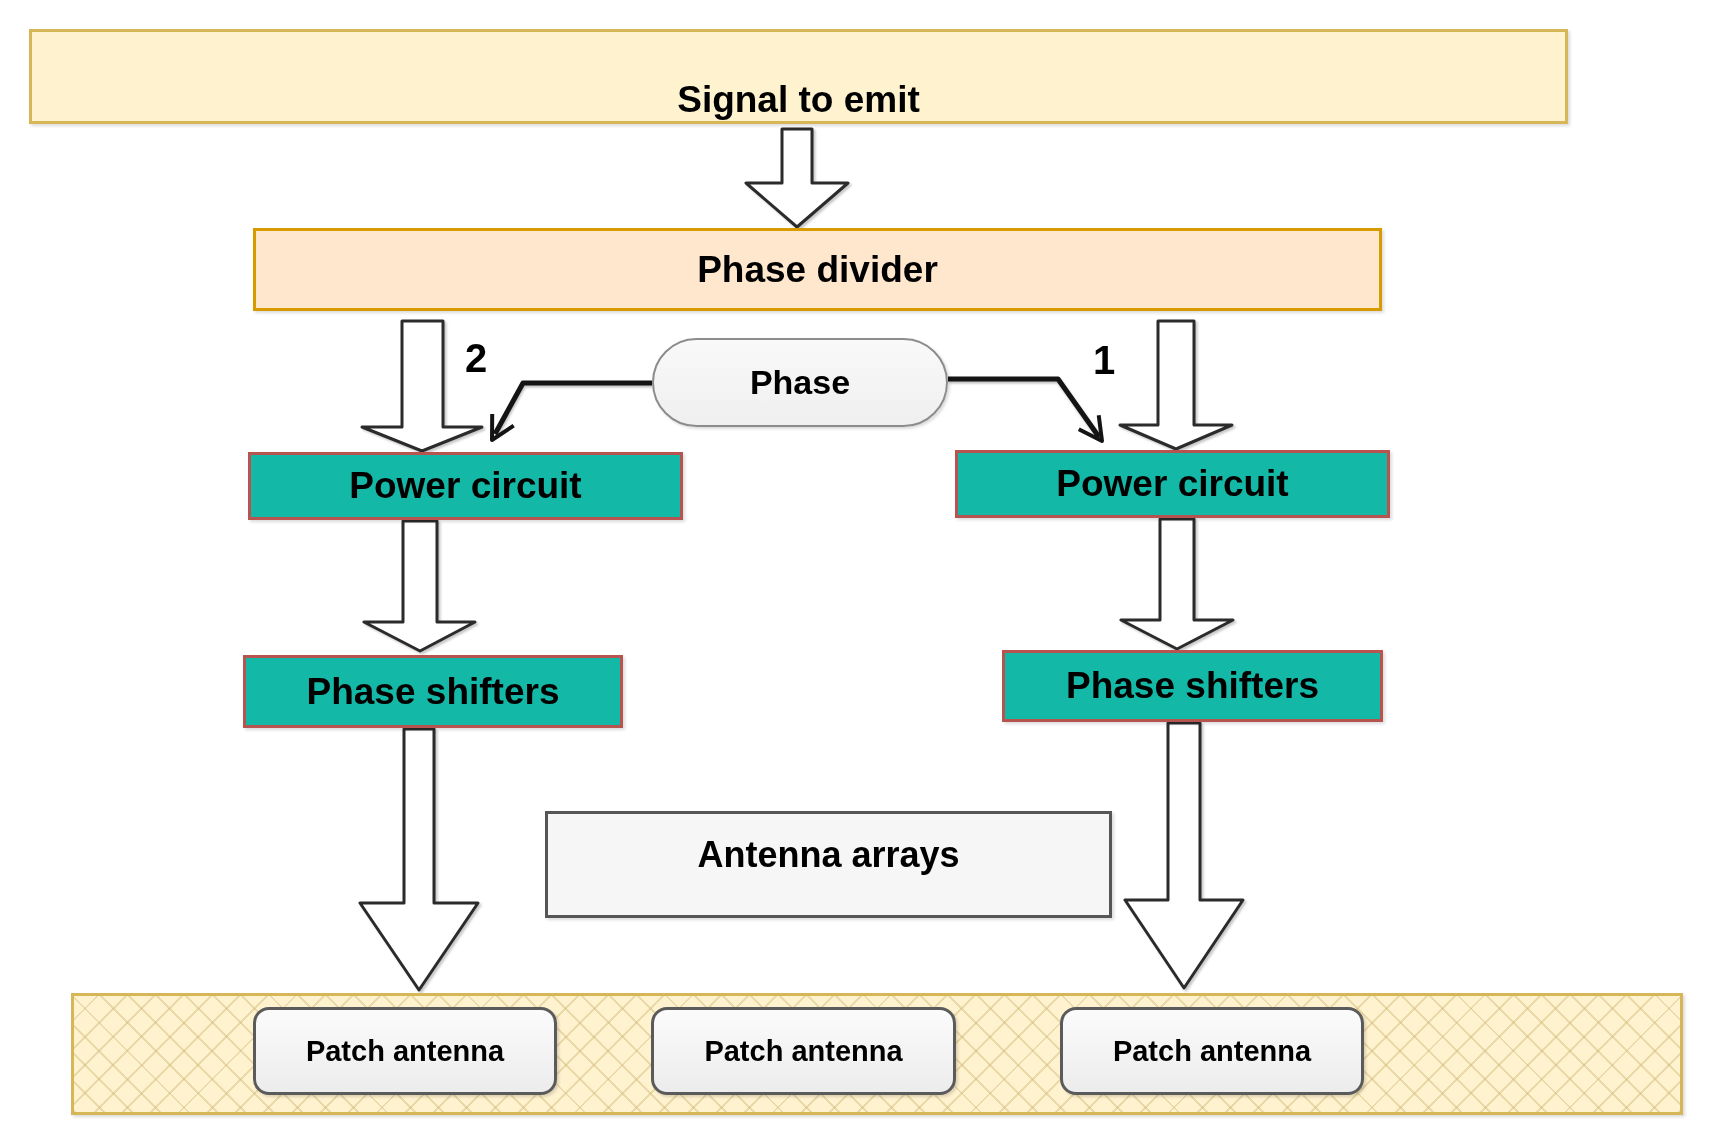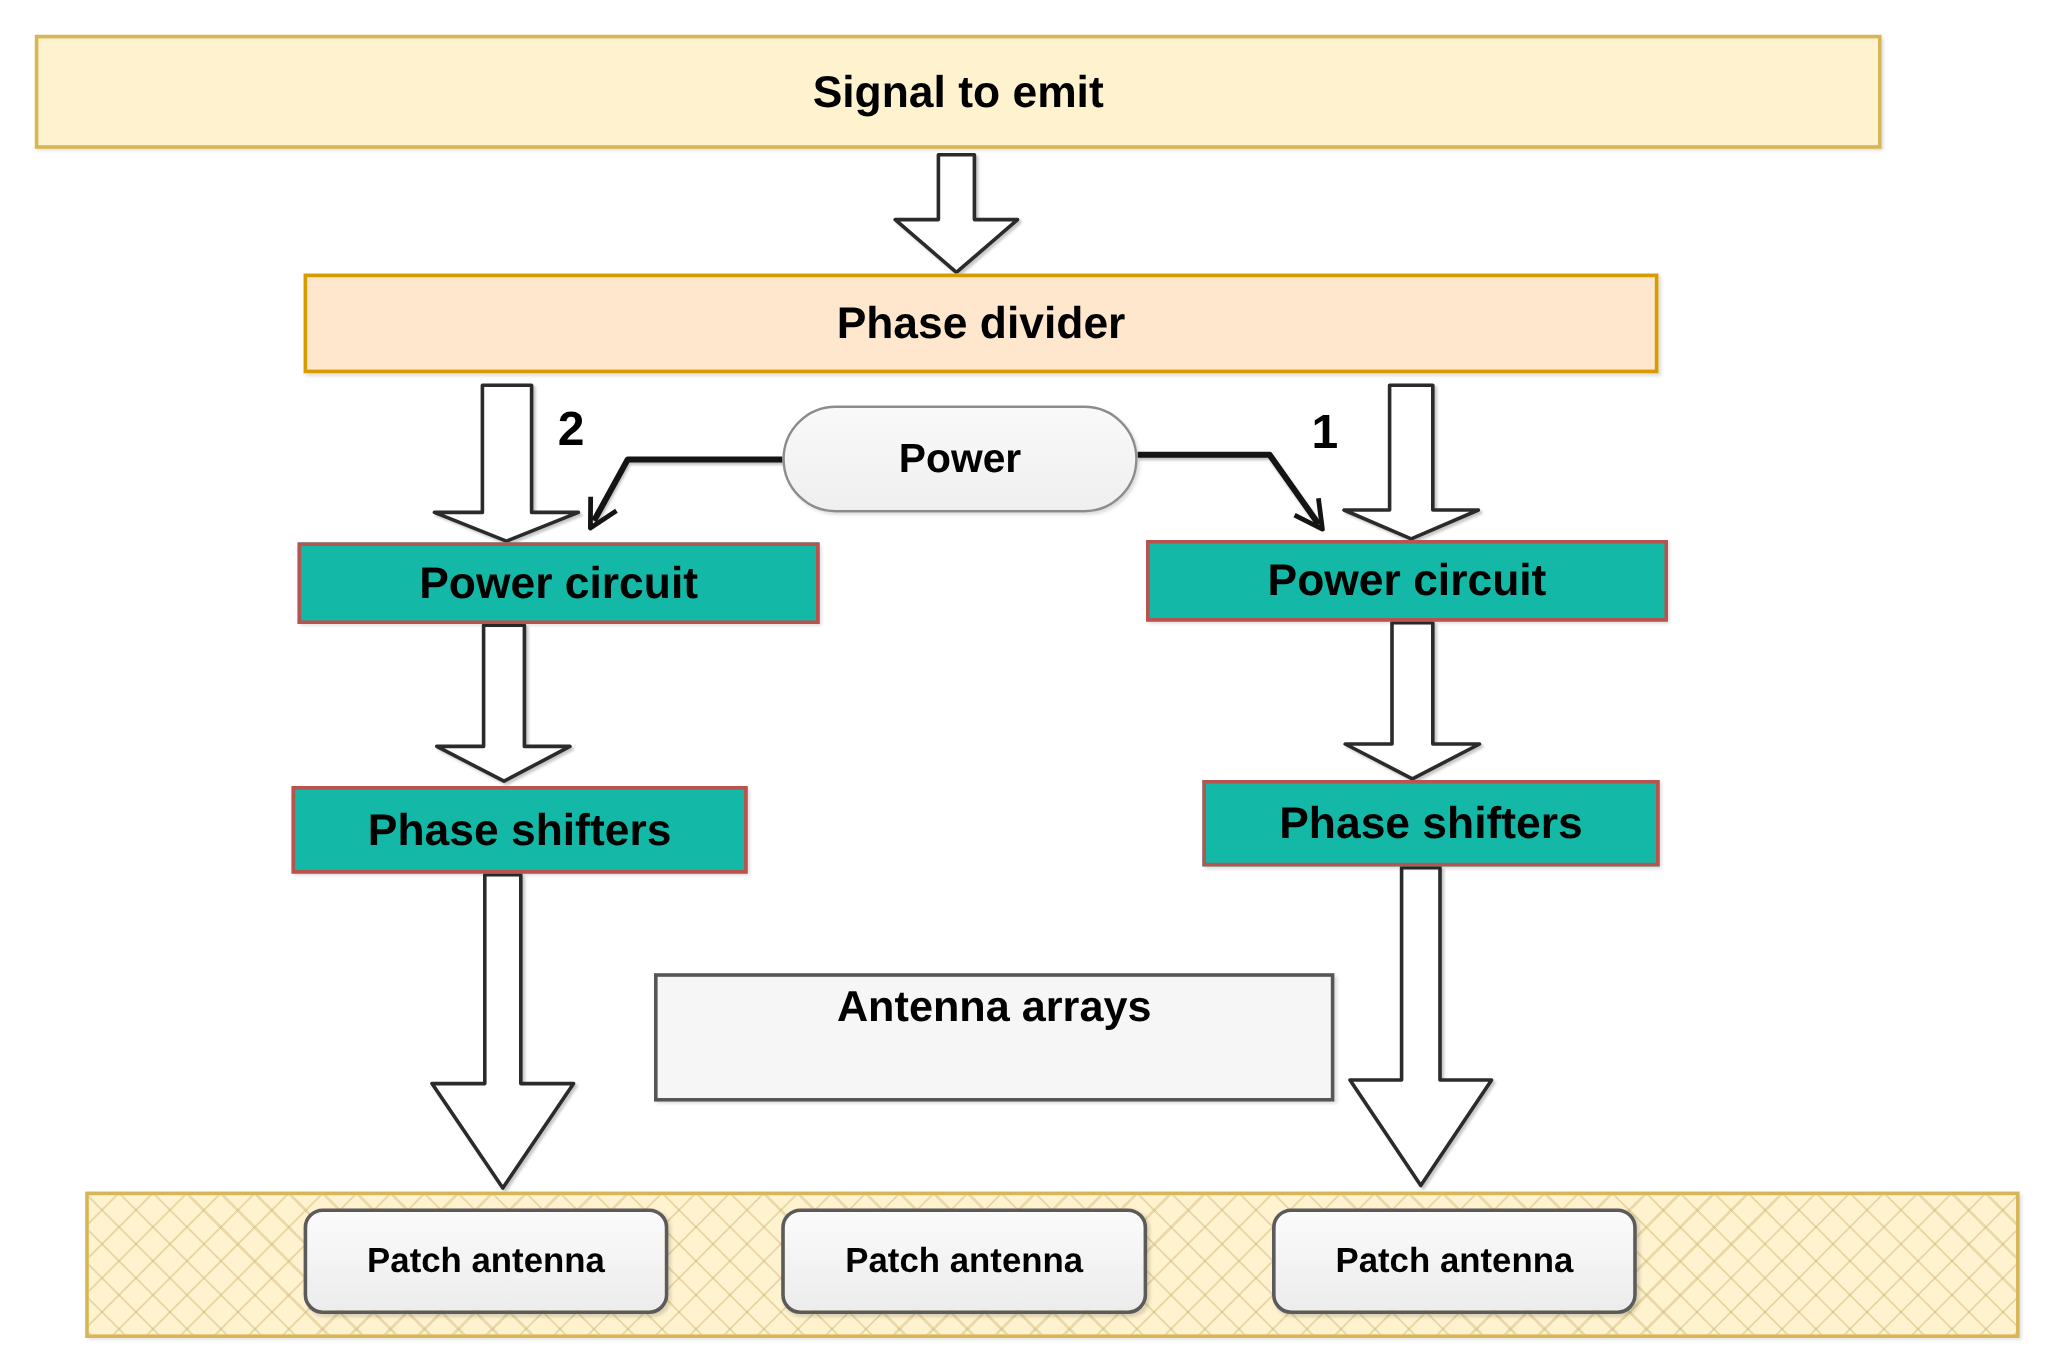--- a/index.html
+++ b/index.html
@@ -12,39 +12,39 @@
     overflow:hidden;
   }
   .node{
     position:absolute;
     box-sizing:border-box;
     display:flex;align-items:center;justify-content:center;
     font-weight:bold;color:#000;
     text-align:center;
     box-shadow:2px 2px 3px rgba(0,0,0,0.14);
   }
-  .yellow{background:#fff2ce;border:3px solid #d6b656;}
+  .yellow{background:#fff2ce;border:3px solid #d6b656;align-items:flex-end;}
   .peach{background:#ffe7ce;border:3px solid #d79b00;}
   .pink{background:#14b8a6;border:3px solid #b85450;}
 
   #signal-box{left:29px;top:29px;width:1539px;height:95px;font-size:37px;}
   #divider-box{left:253px;top:228px;width:1129px;height:83px;font-size:37px;}
   #switch-pill{
     left:652px;top:338px;width:296px;height:89px;border-radius:46px;
     background:linear-gradient(180deg,#f9f9f9,#efefef);border:2px solid #8c8c8c;
     font-size:34px;
   }
   #power-circuit-left{left:248px;top:452px;width:435px;height:68px;font-size:37px;}
   #power-circuit-right{left:955px;top:450px;width:435px;height:68px;font-size:37px;}
   #phase-shifters-left{left:243px;top:655px;width:380px;height:73px;font-size:37px;}
   #phase-shifters-right{left:1002px;top:650px;width:381px;height:72px;font-size:37px;}
   #antenna-arrays-box{
     left:545px;top:811px;width:567px;height:107px;font-size:36px;
     background:#f6f6f6;border:3px solid #565656;
-    align-items:flex-start;padding-top:4px;
+    align-items:flex-start;padding-top:20px;
   }
   #antenna-band{
     left:71px;top:993px;width:1612px;height:122px;
     background-color:#fff2ce;
     background-image:
       repeating-linear-gradient(45deg, rgba(202,178,110,0.38) 0 2px, transparent 2px 20px),
       repeating-linear-gradient(-45deg, rgba(202,178,110,0.38) 0 2px, transparent 2px 20px);
     border:3px solid #d6b656;
   }
   .patch{
@@ -103,21 +103,21 @@
 
   <div id="signal-box" class="node yellow">
     <span>Signal to emit</span>
   </div>
 
   <div id="divider-box" class="node peach">
     <span>Phase divider</span>
   </div>
 
   <div id="switch-pill" class="node">
-    <span>Power</span>
+    <span>Phase</span>
   </div>
 
   <div id="label-2" class="branch-label">2</div>
   <div id="label-1" class="branch-label">1</div>
 
   <div id="power-circuit-left" class="node pink">
     <span>Power circuit</span>
   </div>
   <div id="power-circuit-right" class="node pink">
     <span>Power circuit</span>

